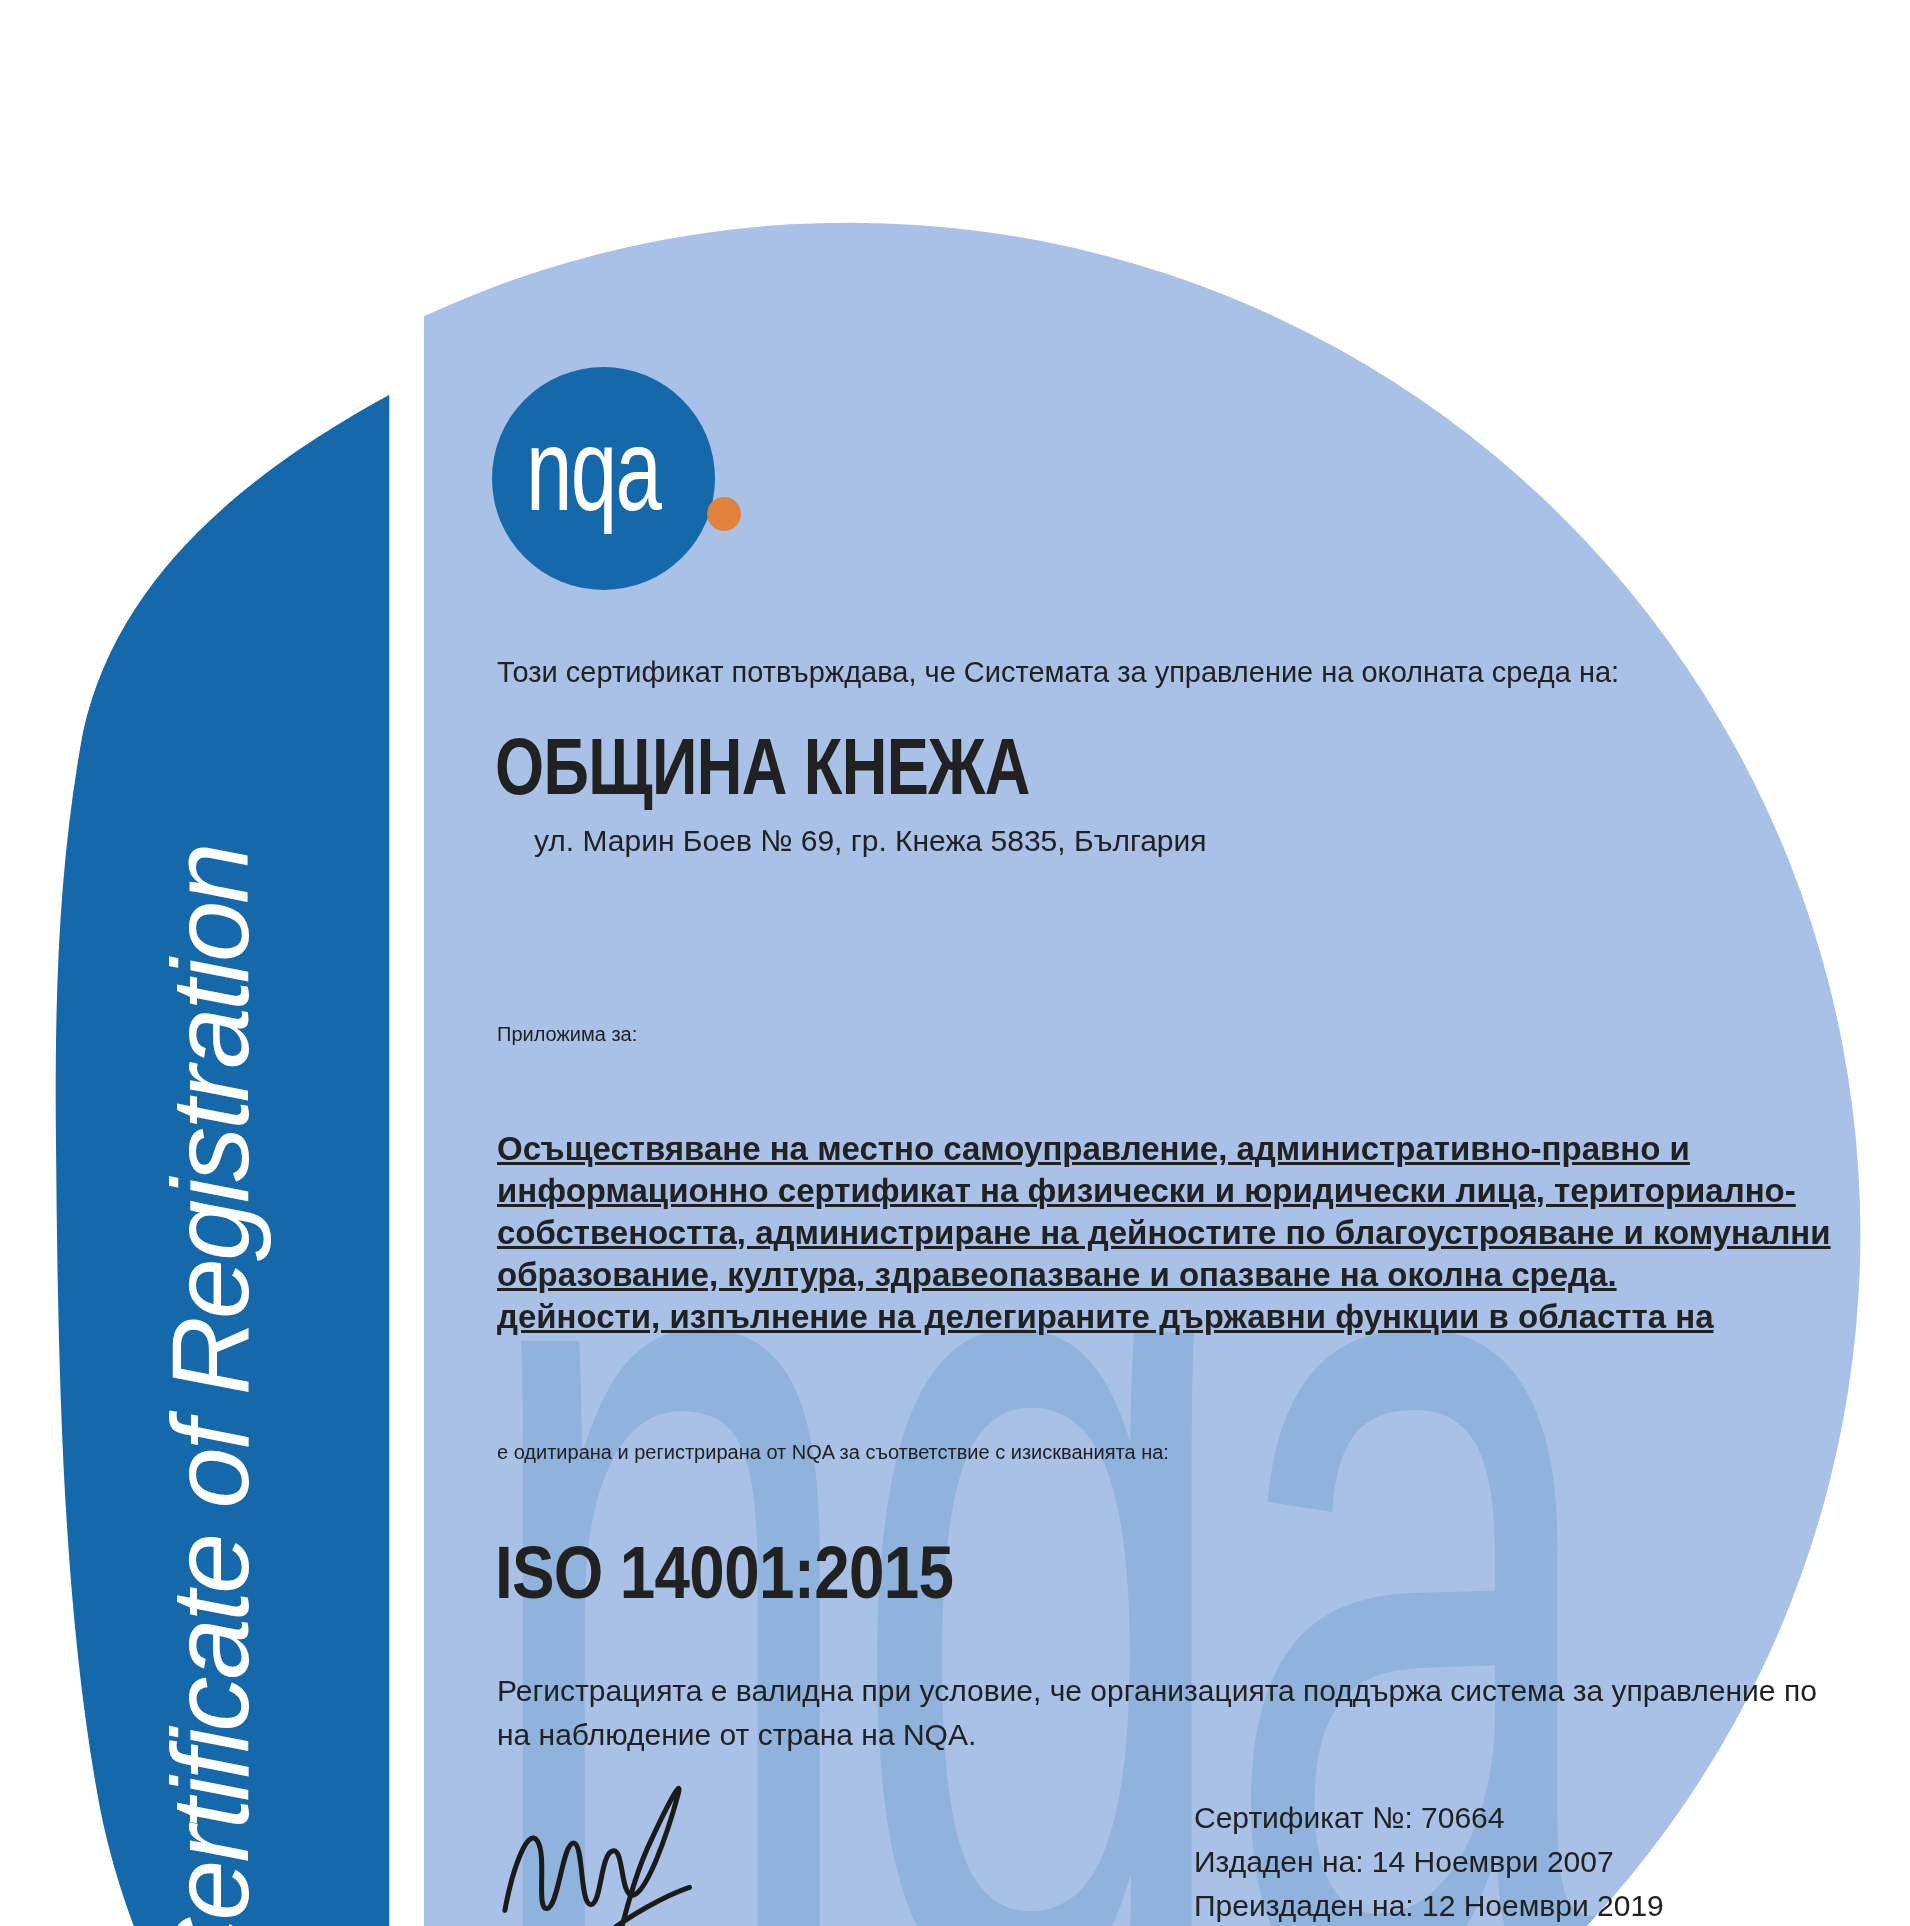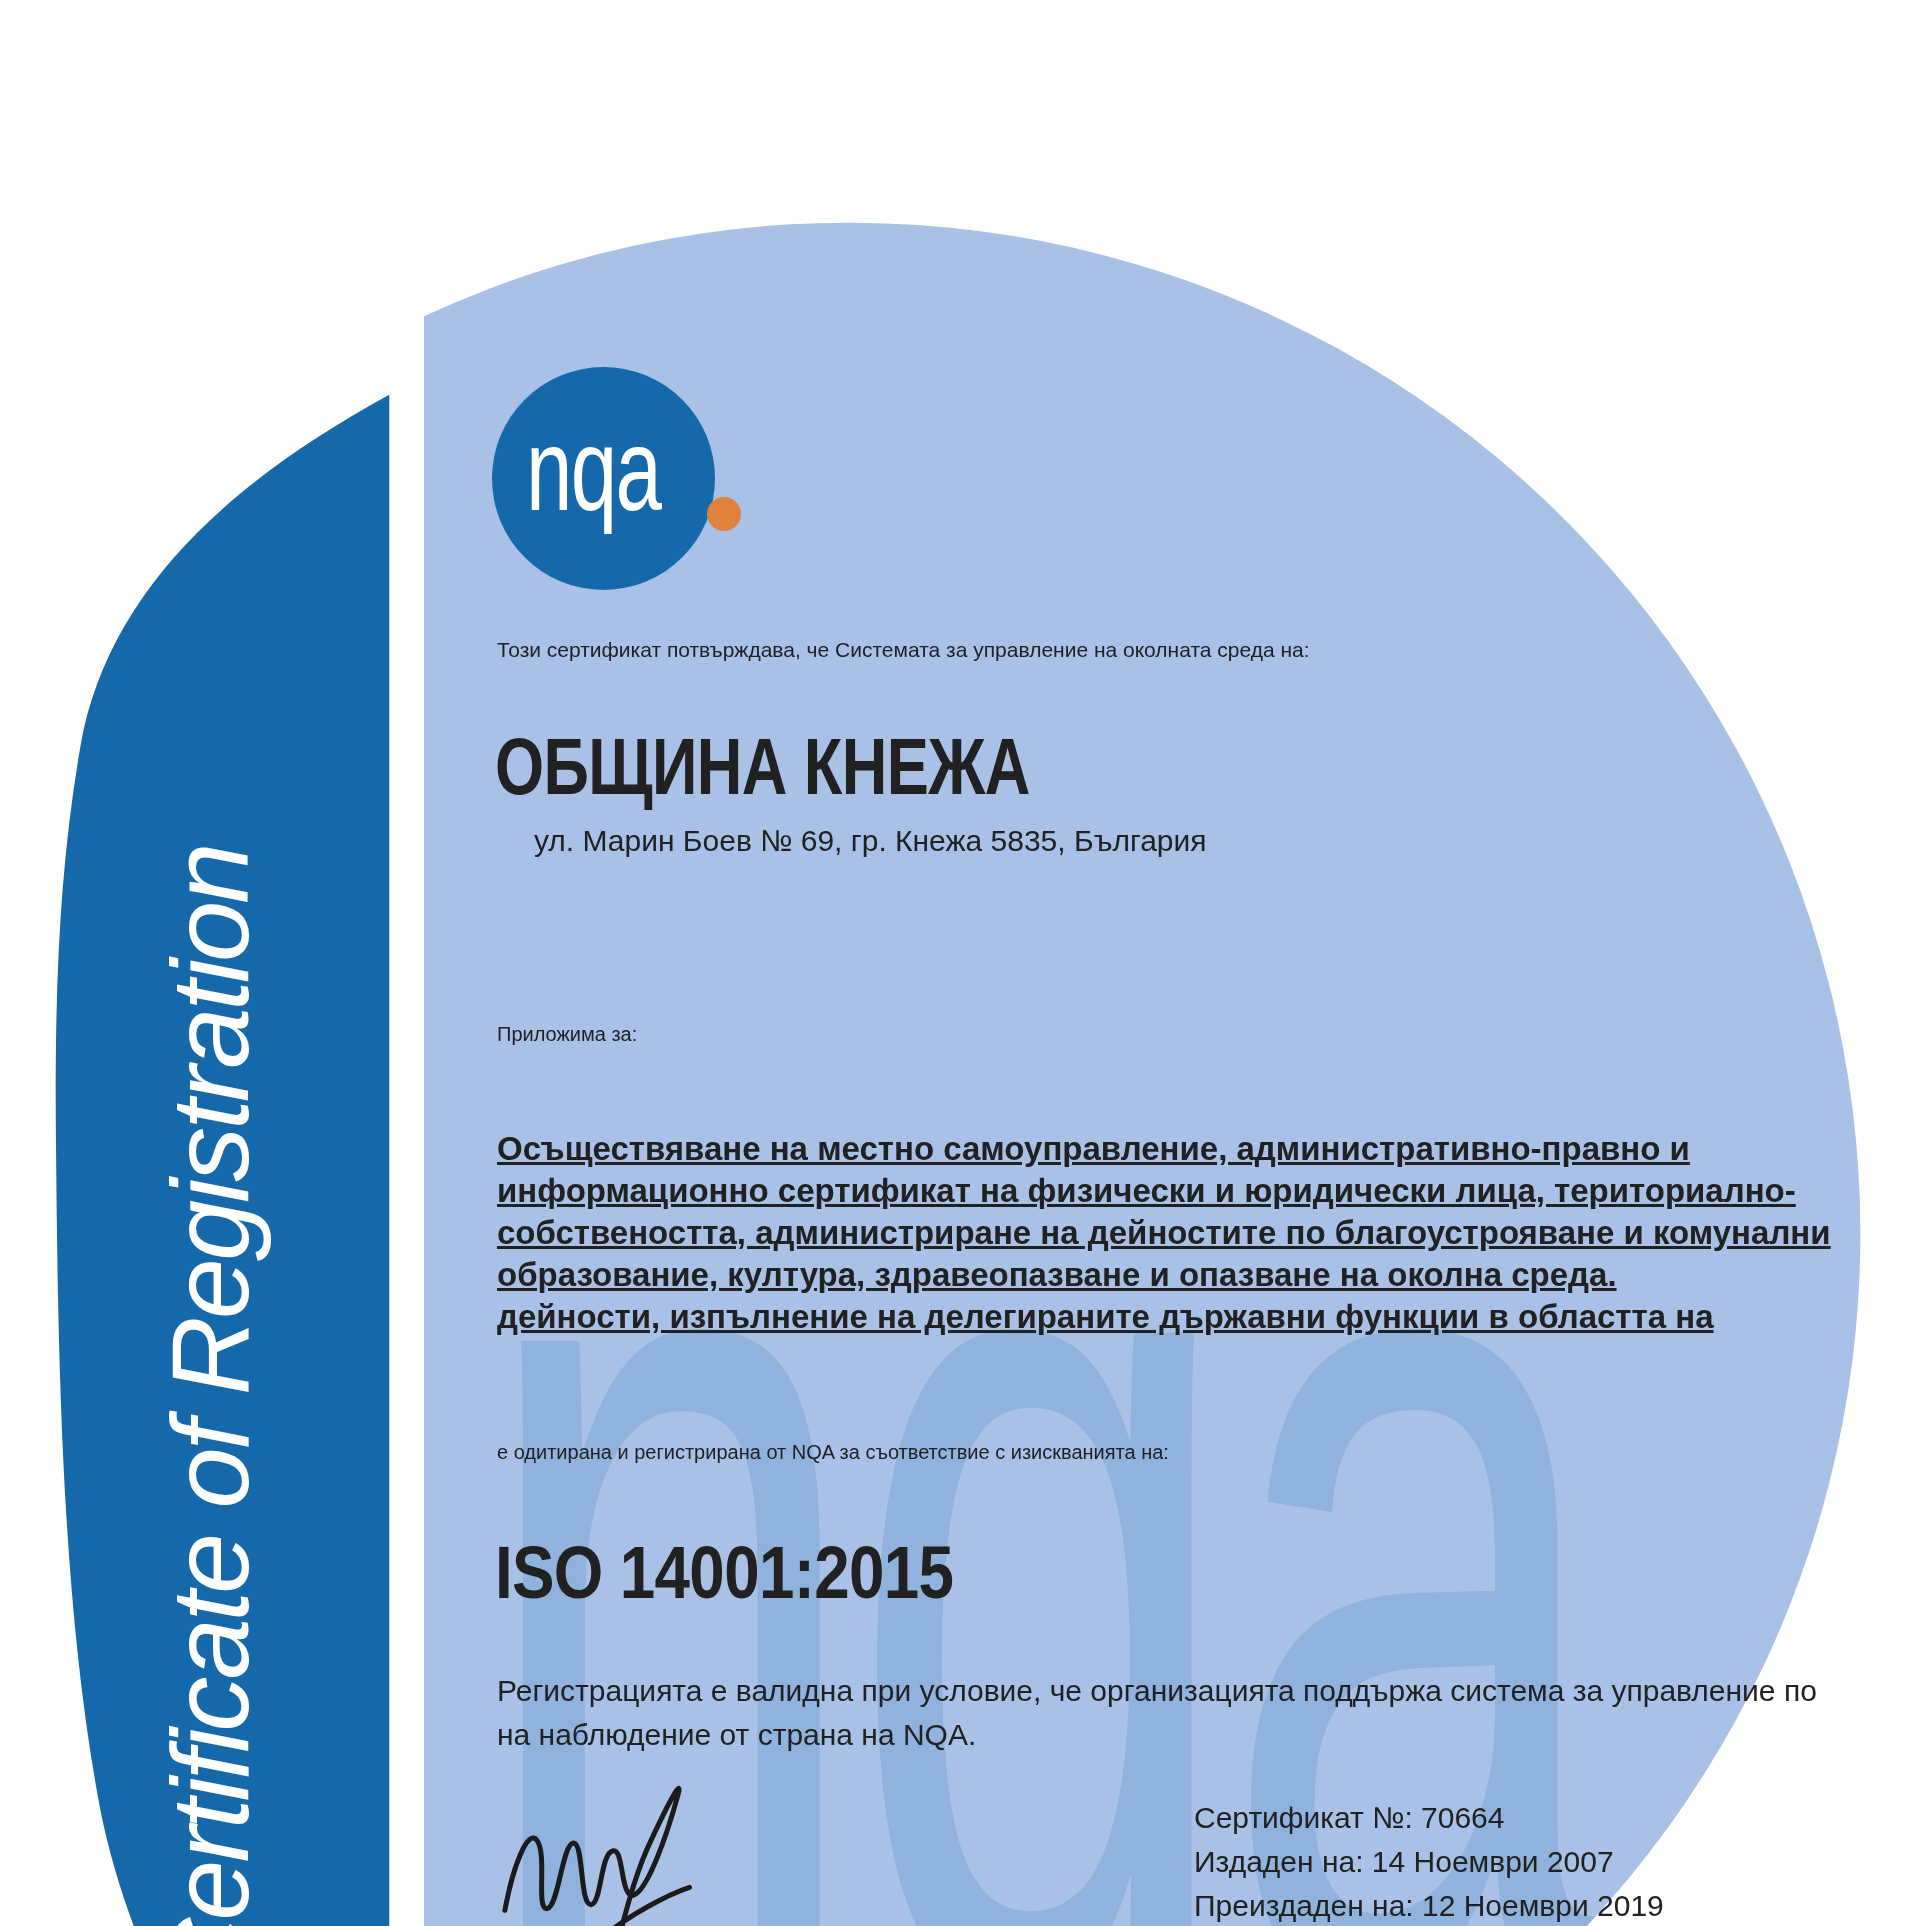--- a/index.html
+++ b/index.html
@@ -19,21 +19,21 @@
     background:#1569aa;position:absolute;
   }
   .logo-text{
     position:absolute;left:34px;top:45px;font-size:116px;line-height:116px;
     color:#ffffff;letter-spacing:-2.3px;transform:scaleX(0.72);transform-origin:0 0;
   }
   .logo-dot{
     position:absolute;left:707px;top:497px;width:34px;height:34px;
     border-radius:50%;background:#e0823e;
   }
-  .intro{left:497px;top:638px;font-size:21px;}
+  .intro{left:497px;top:656px;font-size:29px;}
   .company{
     left:495px;top:721px;font-size:79px;font-weight:bold;letter-spacing:-0.8px;
     transform:scaleX(0.80);transform-origin:0 0;
   }
   .address{left:497px;top:824px;font-size:30px;margin-left:37px;}
   .applicable{left:497px;top:1023px;font-size:20px;}
   .scope{left:497px;top:1128px;font-size:33px;font-weight:bold;line-height:42px;text-decoration:underline;}
   .audited{left:497px;top:1441px;font-size:20px;}
   .standard{
     left:495px;top:1529px;font-size:75px;font-weight:bold;

